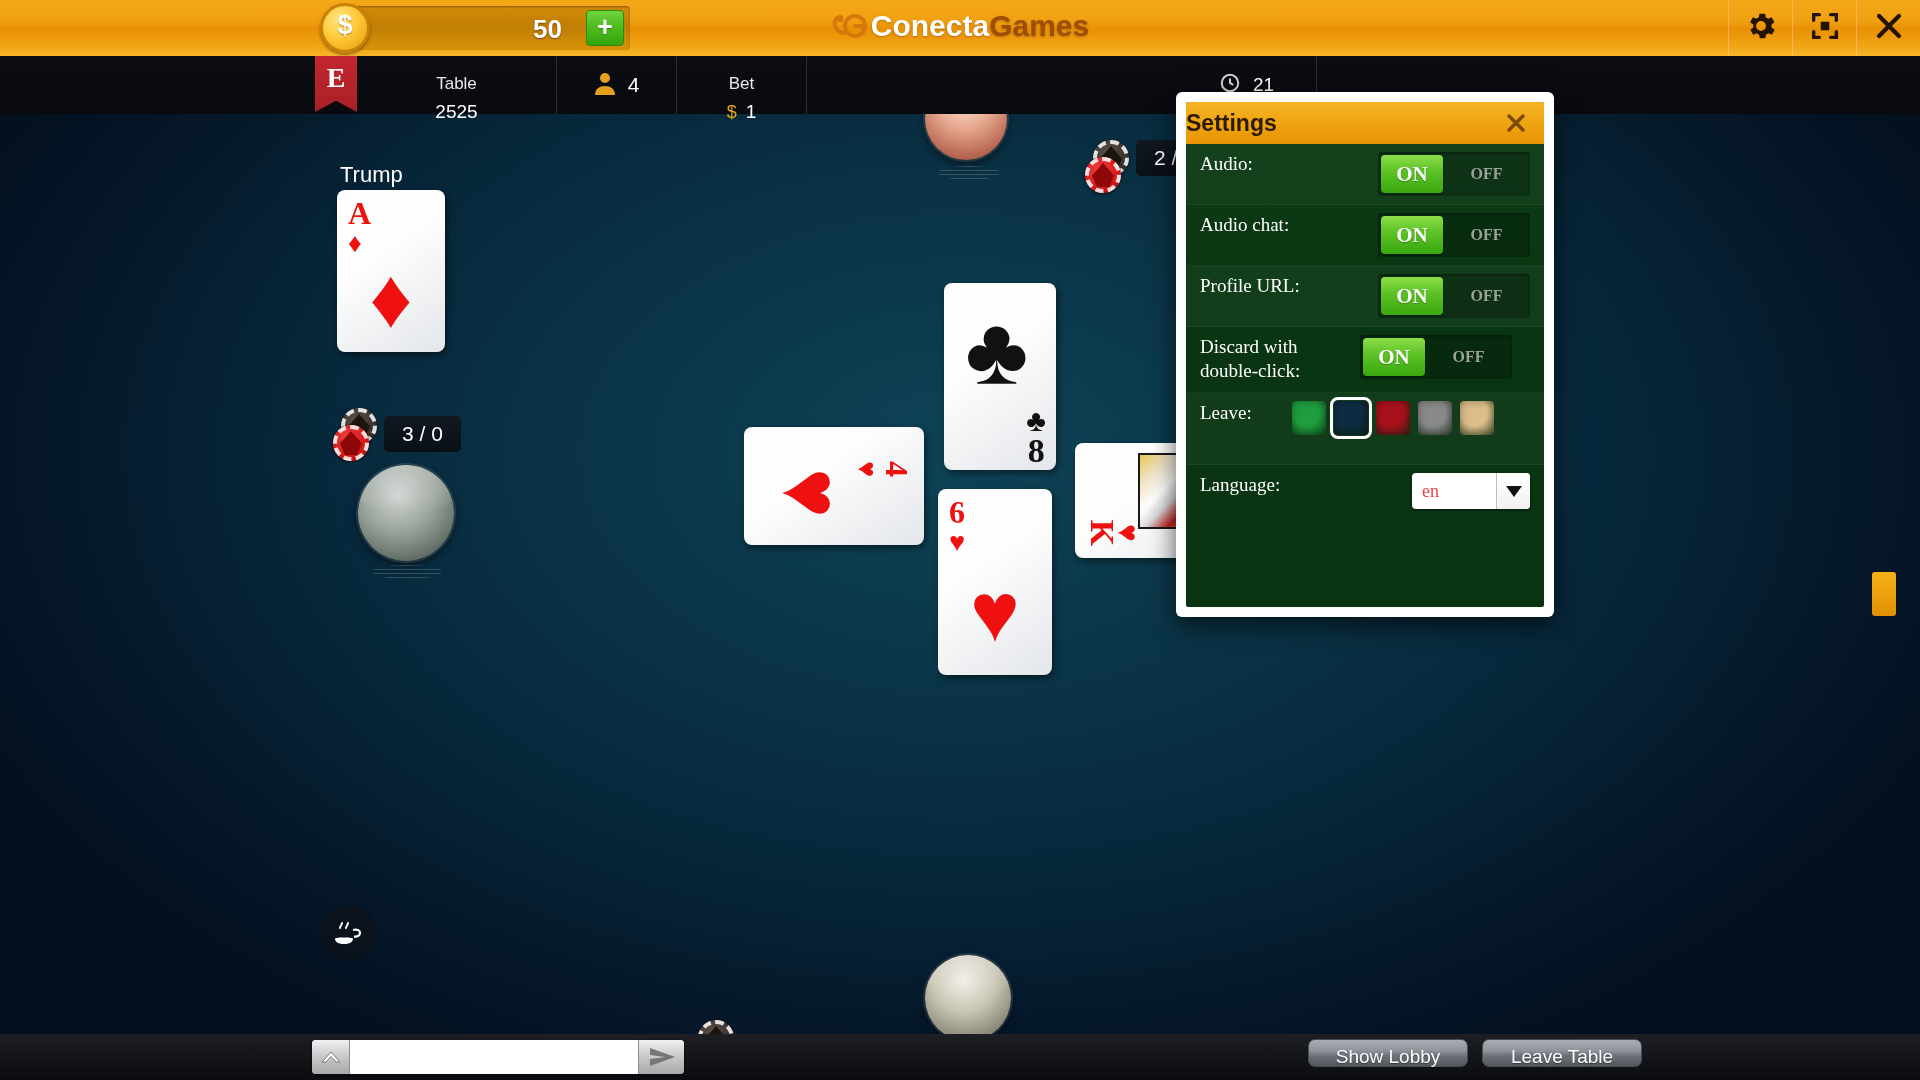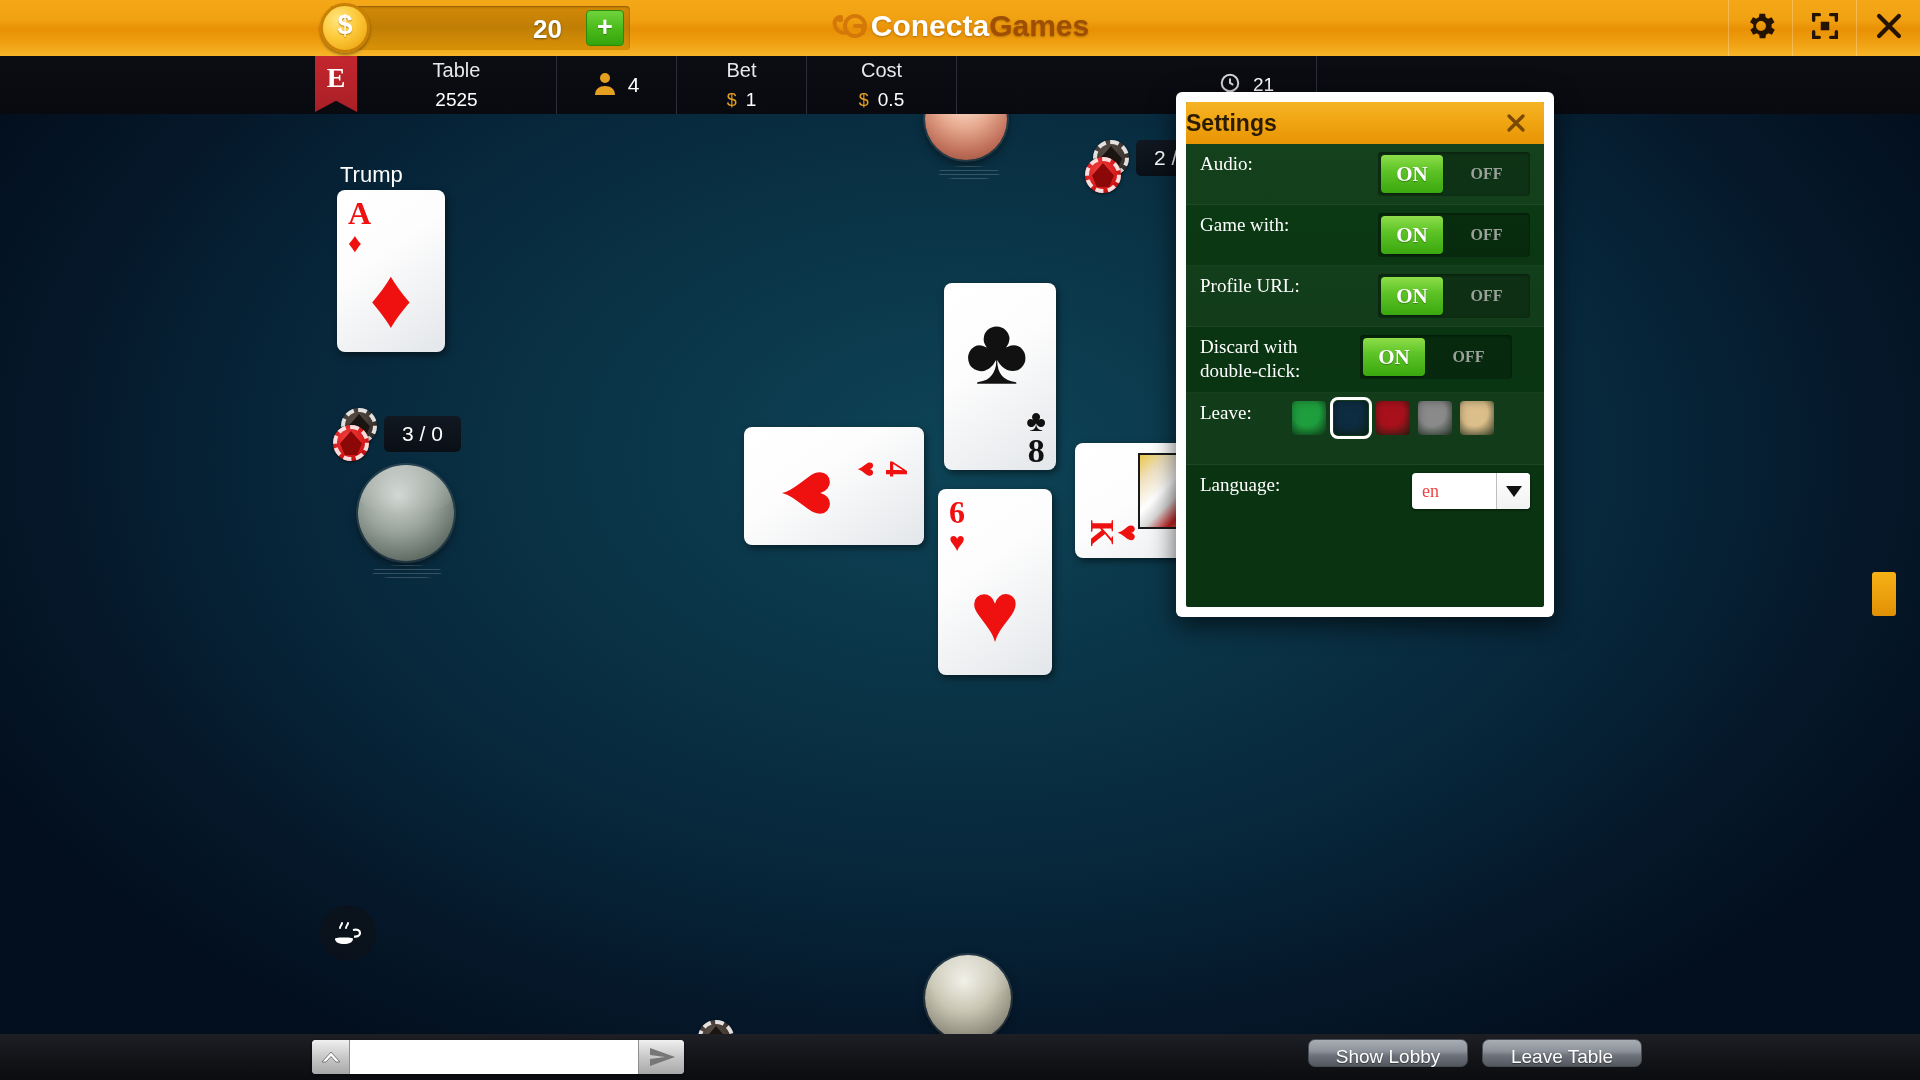--- a/index.html
+++ b/index.html
@@ -78,21 +78,21 @@
   #infostrip {
     position: absolute; left: 0; top: 56px; width: 1920px; height: 58px;
     background: linear-gradient(to bottom, #0b0d13 0%, #080a10 100%);
     z-index: 35;
   }
   .infocell {
     position: absolute; top: 0; height: 58px;
     border-right: 1px solid #2a2e38;
     text-align: center; color: #fff;
   }
-  .infocell .lbl { font-size: 20px; color: #e8e8e8; margin-top: 3px; }
+  .infocell .lbl { font-size: 17px; color: #e8e8e8; margin-top: 18px; }
   .infocell .val { font-size: 19px; color: #fff; margin-top: 7px; }
   .dollar { color: #e6a020; font-size: 18px; margin-right: 9px; }
   #ribbon {
     position: absolute; left: 315px; top: 56px; width: 42px; height: 56px; z-index: 36;
     background: linear-gradient(to bottom, #c4262e 0%, #a91f26 100%);
     clip-path: polygon(0 0, 100% 0, 100% 100%, 50% 80%, 0 100%);
     color: #fff; font-size: 28px; font-weight: bold; text-align: center; line-height: 44px;
     font-family: "Liberation Serif", serif;
   }
   #checkscores {
@@ -302,21 +302,21 @@
 <body>
 
 <div id="app">
 
   <div id="topbar">
 
     <div id="coinpanel">
       <div id="coin">
           <span>$</span>
         </div>
-      <div id="coin-amount">20</div>
+      <div id="coin-amount">50</div>
       <div id="plusbtn">+</div>
     </div>
 
     <div id="brand">
       <span class="logo">
         <svg width="36" height="30" viewBox="0 0 36 30">
           <path d="M10 6 C4 6 2 12 5 17 C7 21 12 23 16 21" stroke="#d4780a" stroke-width="4" fill="none" stroke-linecap="round"></path>
           <circle cx="9" cy="8" r="3.2" fill="#d4780a"></circle>
           <circle cx="24" cy="15" r="10" stroke="#d4780a" stroke-width="4" fill="none"></circle>
           <path d="M24 15 L32 15 L32 22" stroke="#d4780a" stroke-width="4" fill="none" stroke-linecap="round"></path>
@@ -365,26 +365,20 @@
         </span>
         <span style="color:#fff;font-size:21px">4</span>
       </div>
     </div>
     <div class="infocell" style="left:677px;width:130px">
       <div class="lbl">Bet</div>
       <div class="val">
         <span class="dollar">$</span><span>1</span>
       </div>
     </div>
-    <div class="infocell" style="left:807px;width:150px">
-      <div class="lbl">Cost</div>
-      <div class="val">
-        <span class="dollar">$</span><span>0.5</span>
-      </div>
-    </div>
     <div class="infocell" style="left:1177px;width:140px">
       <div style="display:flex;align-items:center;justify-content:center;height:58px;gap:12px">
         <span>
           <svg width="22" height="22" viewBox="0 0 24 24" stroke="#d8d8d8" stroke-width="2.2" fill="none">
             <circle cx="12" cy="12" r="9"></circle>
               <path d="M12 7v5l3.5 2"></path>
           </svg>
         </span>
         <span style="color:#fff;font-size:19px">21</span>
       </div>
@@ -518,21 +512,21 @@
 
       <div class="srow">
         <div class="rlabel">Audio:</div>
         <div class="toggle">
           <div class="on">ON</div>
           <div class="off">OFF</div>
         </div>
       </div>
 
       <div class="srow">
-        <div class="rlabel">Game with:</div>
+        <div class="rlabel">Audio chat:</div>
         <div class="toggle">
           <div class="on">ON</div>
           <div class="off">OFF</div>
         </div>
       </div>
 
       <div class="srow">
         <div class="rlabel">Profile URL:</div>
         <div class="toggle">
           <div class="on">ON</div>

